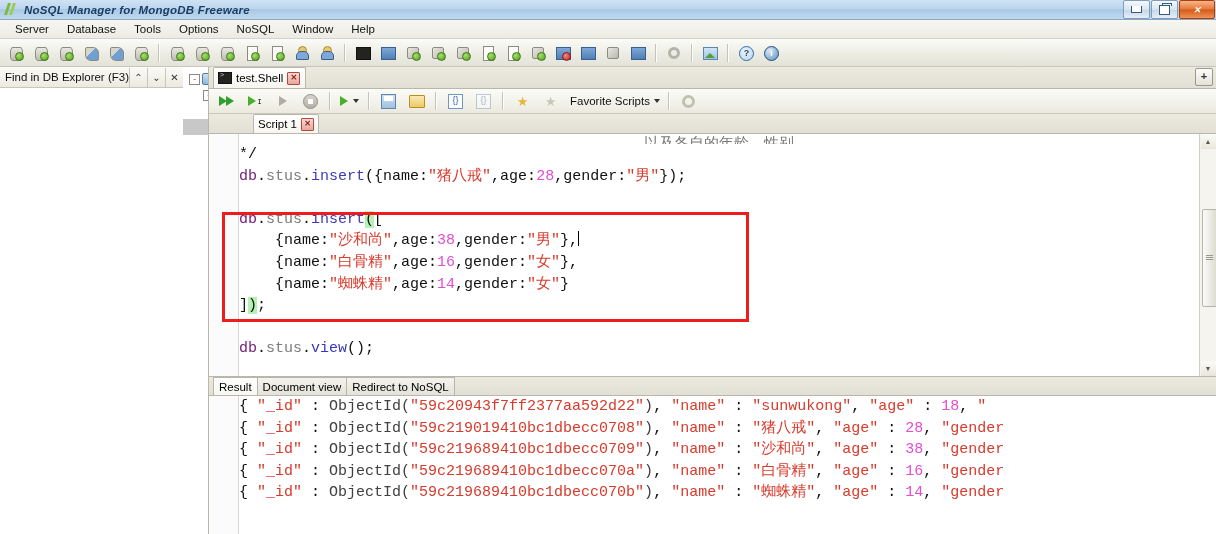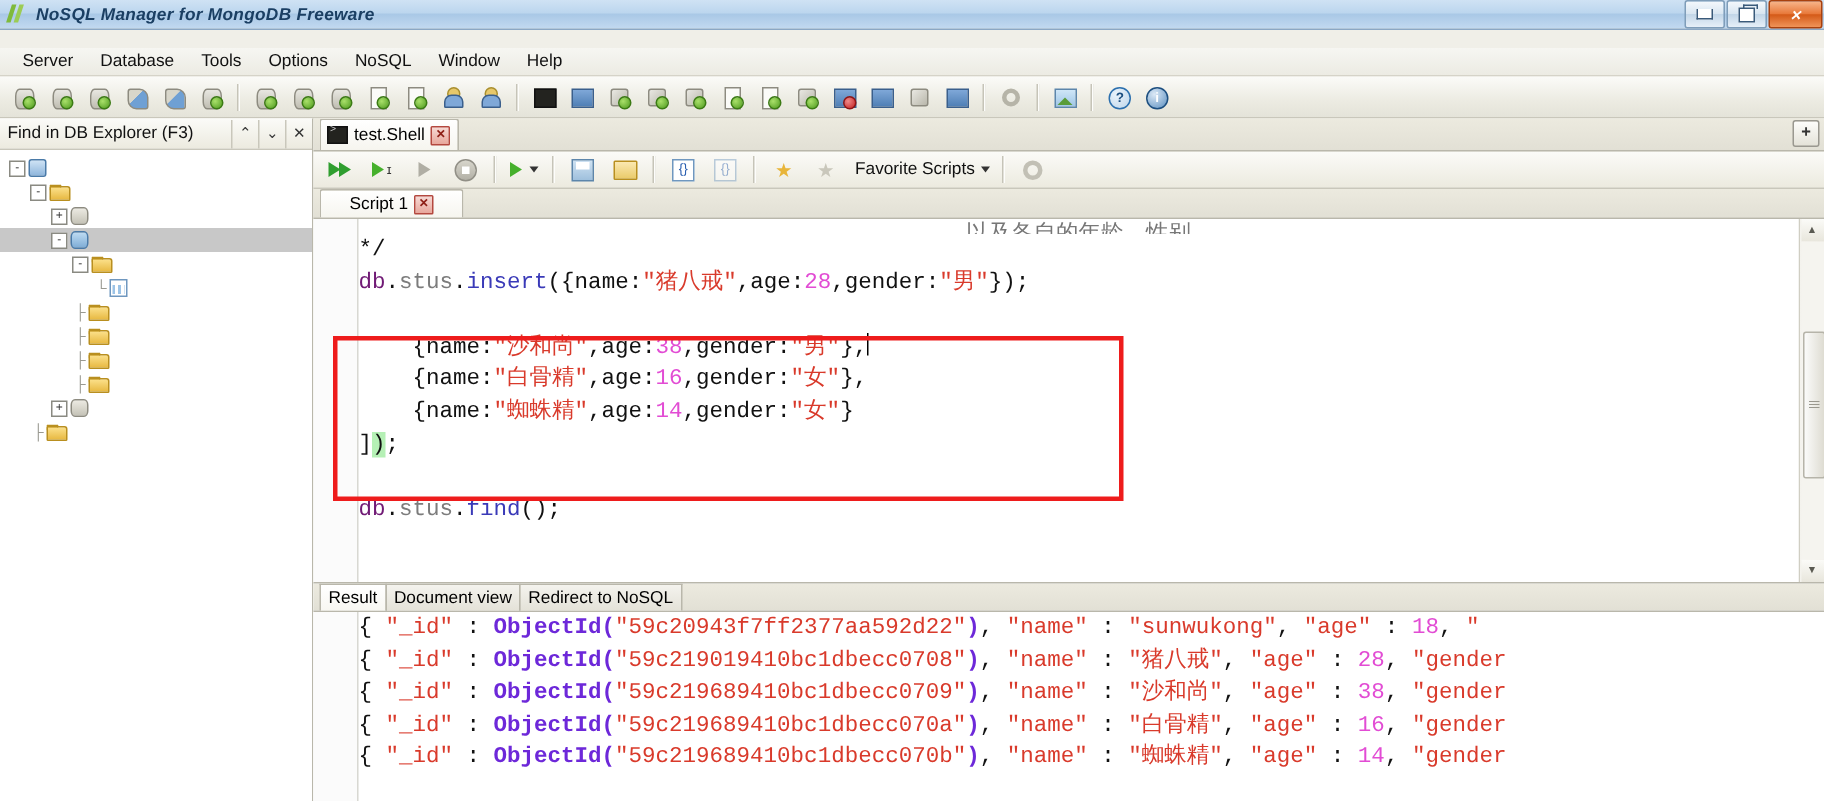--- a/index.html
+++ b/index.html
@@ -34,21 +34,21 @@
     border-color:#a8410e;color:#fff;font-weight:bold;width:34px;
   }
   .wbtn .min-glyph{width:9px;height:6px;border:1px solid #3a5a7a;border-top:none;background:#fff;}
   .wbtn .max-glyph{width:9px;height:8px;border:1px solid #3a5a7a;position:relative;background:#fff;}
   .wbtn .max-glyph:before{content:"";position:absolute;left:2px;top:-3px;width:8px;height:2px;border:1px solid #3a5a7a;border-bottom:none;}
 
   
   .menubar{
     height:18px;min-height:18px;display:flex;align-items:center;
     background:linear-gradient(to bottom,#f6f6f2,#ecebe3);
-    border-bottom:1px solid #d5d3c8;padding-left:6px;margin-top:12px;
+    border-bottom:1px solid #d5d3c8;padding-left:6px;
   }
   .menuitem{padding:1px 9px;font-size:11.5px;color:#111;cursor:default;}
 
   
   .toolbar{
     height:27px;min-height:27px;display:flex;align-items:center;
     background:linear-gradient(to bottom,#fbfbf8,#ecebe2 60%,#e4e3d9);
     border-bottom:1px solid #c9c7bb;padding-left:4px;gap:1px;
   }
   .tbtn{width:22px;height:22px;display:flex;align-items:center;justify-content:center;position:relative;border:1px solid transparent;border-radius:2px;}
@@ -67,21 +67,21 @@
   .ic .gear{position:absolute;left:2px;top:2px;width:12px;height:12px;border:3px solid #b6b4a8;border-radius:50%;box-sizing:border-box;}
   .ic .qm{position:absolute;left:1px;top:1px;width:13px;height:13px;border:1px solid #2b6fae;border-radius:50%;background:radial-gradient(circle at 35% 30%,#eaf3fb,#bed6ea);color:#1c4f80;font-size:9px;text-align:center;line-height:12px;font-weight:bold;}
   .ic .qi{position:absolute;left:1px;top:1px;width:13px;height:13px;border:1px solid #1d4f80;border-radius:50%;background:radial-gradient(circle at 35% 30%,#dce9f6,#5b8fc0);color:#fff;font-size:9px;text-align:center;line-height:12px;font-weight:bold;}
   .ic .pic{position:absolute;left:1px;top:2px;width:13px;height:11px;background:linear-gradient(to bottom,#cfe6f7,#9fc6e6);border:1px solid #5d86ab;}
   .ic .pic:after{content:"";position:absolute;left:1px;bottom:1px;width:0;height:0;border-left:5px solid transparent;border-right:5px solid transparent;border-bottom:5px solid #5a9c3a;}
 
   
   .body-row{flex:1;display:flex;min-height:0;}
 
   
-  .explorer{width:208px;min-width:208px;display:flex;flex-direction:column;background:#fff;border-right:1px solid #b9b7ab;}
+  .explorer{width:208px;min-width:208px;display:flex;flex-direction:row;background:#fff;border-right:1px solid #b9b7ab;}
   .find-head{
     height:20px;min-height:20px;display:flex;align-items:center;
     background:linear-gradient(to bottom,#fbfbf8,#eceadf);
     border-bottom:1px solid #c9c7bb;
   }
   .find-label{flex:1;padding-left:5px;font-size:11.5px;color:#111;white-space:nowrap;}
   .fbtn{width:17px;height:19px;display:flex;align-items:center;justify-content:center;border-left:1px solid #c9c7bb;font-size:10px;color:#333;}
   .tree{flex:1;overflow:hidden;padding-top:4px;font-size:11.5px;position:relative;background:#fff;}
   .trow{height:16px;display:flex;align-items:center;white-space:nowrap;position:relative;}
   .trow.sel{background:#c8c8c8;}
@@ -152,23 +152,23 @@
   .star.dim{color:#c9c7bb;}
   .sbtn-label{font-size:11.5px;color:#111;padding:0 2px;}
   .gearic{width:13px;height:13px;border:3px solid #c2c0b5;border-radius:50%;box-sizing:border-box;}
 
   .scripttabs{
     height:19px;min-height:19px;display:flex;align-items:flex-end;padding-left:4px;
     background:linear-gradient(to bottom,#eceadf,#e2e0d5);
     border-bottom:1px solid #b9b7ab;
   }
   .stab{
-    height:18px;display:flex;align-items:center;gap:4px;padding:0 19px;
+    height:18px;display:flex;align-items:center;gap:4px;padding:0 4px;
     background:linear-gradient(to bottom,#ffffff,#f6f5ef);
-    border:1px solid #b9b7ab;border-bottom:none;border-radius:2px 2px 0 0;font-size:11.5px;
+    border:1px solid #b9b7ab;border-bottom:none;border-radius:2px 2px 0 0;font-size:11.5px;margin-left:40px;
   }
 
   
   .editor-wrap{height:242px;min-height:242px;display:flex;background:#fff;border-bottom:1px solid #b9b7ab;position:relative;overflow:hidden;}
   .editor{flex:1;display:flex;position:relative;overflow:hidden;background:#fff;}
   .gutter{width:30px;min-width:30px;background:#fbfbfb;border-right:1px solid #d8d8d2;text-align:right;padding-right:4px;box-sizing:border-box;}
   .codearea{flex:1;position:relative;overflow:hidden;}
   .cline{height:21.6px;line-height:21.6px;font-family:"Liberation Mono",monospace;font-size:15px;white-space:pre;}
   .gline{height:21.6px;line-height:21.6px;font-family:"Liberation Mono",monospace;font-size:15px;color:#5c9bbd;}
   .k-db{color:#701a75;}
@@ -198,21 +198,21 @@
   .result-panel{flex:1;display:flex;flex-direction:column;min-height:0;background:#fff;}
   .restabs{height:18px;min-height:18px;display:flex;align-items:center;padding-left:4px;background:linear-gradient(to bottom,#eceadf,#e2e0d5);border-bottom:1px solid #b9b7ab;}
   .rtab{height:17px;display:flex;align-items:center;padding:0 5px;font-size:11.5px;border:1px solid #b9b7ab;border-bottom:none;background:linear-gradient(to bottom,#f4f3ee,#e4e2d8);margin-right:-1px;}
   .rtab.active{background:linear-gradient(to bottom,#ffffff,#f8f7f2);}
   .resbody{flex:1;display:flex;min-height:0;overflow:hidden;background:#fff;}
   .resgutter{width:30px;min-width:30px;background:#fbfbfb;border-right:1px solid #d8d8d2;text-align:right;padding-right:4px;box-sizing:border-box;}
   .resarea{flex:1;overflow:hidden;position:relative;}
   .rline{height:21.6px;line-height:21.6px;font-family:"Liberation Mono",monospace;font-size:15px;white-space:pre;}
   .rg{color:#5c9bbd;}
   .r-key{color:#d93a2b;}
-  .r-fn{color:#6d28d9;font-weight:bold;}
+  .r-fn{color:#404040;}
   .r-num{color:#e24cd4;}
   .r-p{color:#111;}
 </style>
 </head>
 <body>
 
 <div class="app">
 
   <div class="titlebar">
     <div class="title-icon">
@@ -611,26 +611,27 @@
               <div class="gline"></div>
               <div class="gline"></div>
               <div class="gline"></div>
             </div>
           <div class="codearea">
             <div class="clip-top" style="text-align:center">以及各自的年龄、性别</div>
             <div id="codelines" style="padding-top:10px">
                 <div class="cline"><span class="k-plain">*/</span></div>
                 <div class="cline"><span class="k-db">db</span><span class="k-plain">.</span><span class="k-prop">stus</span><span class="k-plain">.</span><span class="k-fn">insert</span><span class="k-plain">({name:</span><span class="k-str">"猪八戒"</span><span class="k-plain">,age:</span><span class="k-num">28</span><span class="k-plain">,gender:</span><span class="k-str">"男"</span><span class="k-plain">});</span></div>
                 <div class="cline">&nbsp;</div>
+                <div class="cline"><span class="k-db">db</span><span class="k-plain">.</span><span class="k-prop">stus</span><span class="k-plain">.</span><span class="k-fn">insert</span><span class="hl-paren">(</span><span class="k-plain">[</span></div>
                 <div class="cline"><span class="k-plain">    {name:</span><span class="k-str">"沙和尚"</span><span class="k-plain">,age:</span><span class="k-num">38</span><span class="k-plain">,gender:</span><span class="k-str">"男"</span><span class="k-plain">},</span><span class="caret"></span></div>
                 <div class="cline"><span class="k-plain">    {name:</span><span class="k-str">"白骨精"</span><span class="k-plain">,age:</span><span class="k-num">16</span><span class="k-plain">,gender:</span><span class="k-str">"女"</span><span class="k-plain">},</span></div>
                 <div class="cline"><span class="k-plain">    {name:</span><span class="k-str">"蜘蛛精"</span><span class="k-plain">,age:</span><span class="k-num">14</span><span class="k-plain">,gender:</span><span class="k-str">"女"</span><span class="k-plain">}</span></div>
                 <div class="cline"><span class="k-plain">]</span><span class="hl-paren">)</span><span class="k-plain">;</span></div>
                 <div class="cline">&nbsp;</div>
-                <div class="cline"><span class="k-db">db</span><span class="k-plain">.</span><span class="k-prop">stus</span><span class="k-plain">.</span><span class="k-fn">find</span><span class="k-plain">();</span></div>
+                <div class="cline"><span class="k-db">db</span><span class="k-plain">.</span><span class="k-prop">stus</span><span class="k-plain">.</span><span class="k-fn">view</span><span class="k-plain">();</span></div>
               </div>
           </div>
           <div class="redbox"></div>
         </div>
         <div class="vscroll">
           <div class="vsb-arrow">▲</div>
           <div class="vsb-track">
             <div class="vsb-thumb" style="top:60px;height:96px;"></div>
           </div>
           <div class="vsb-arrow">▼</div>

